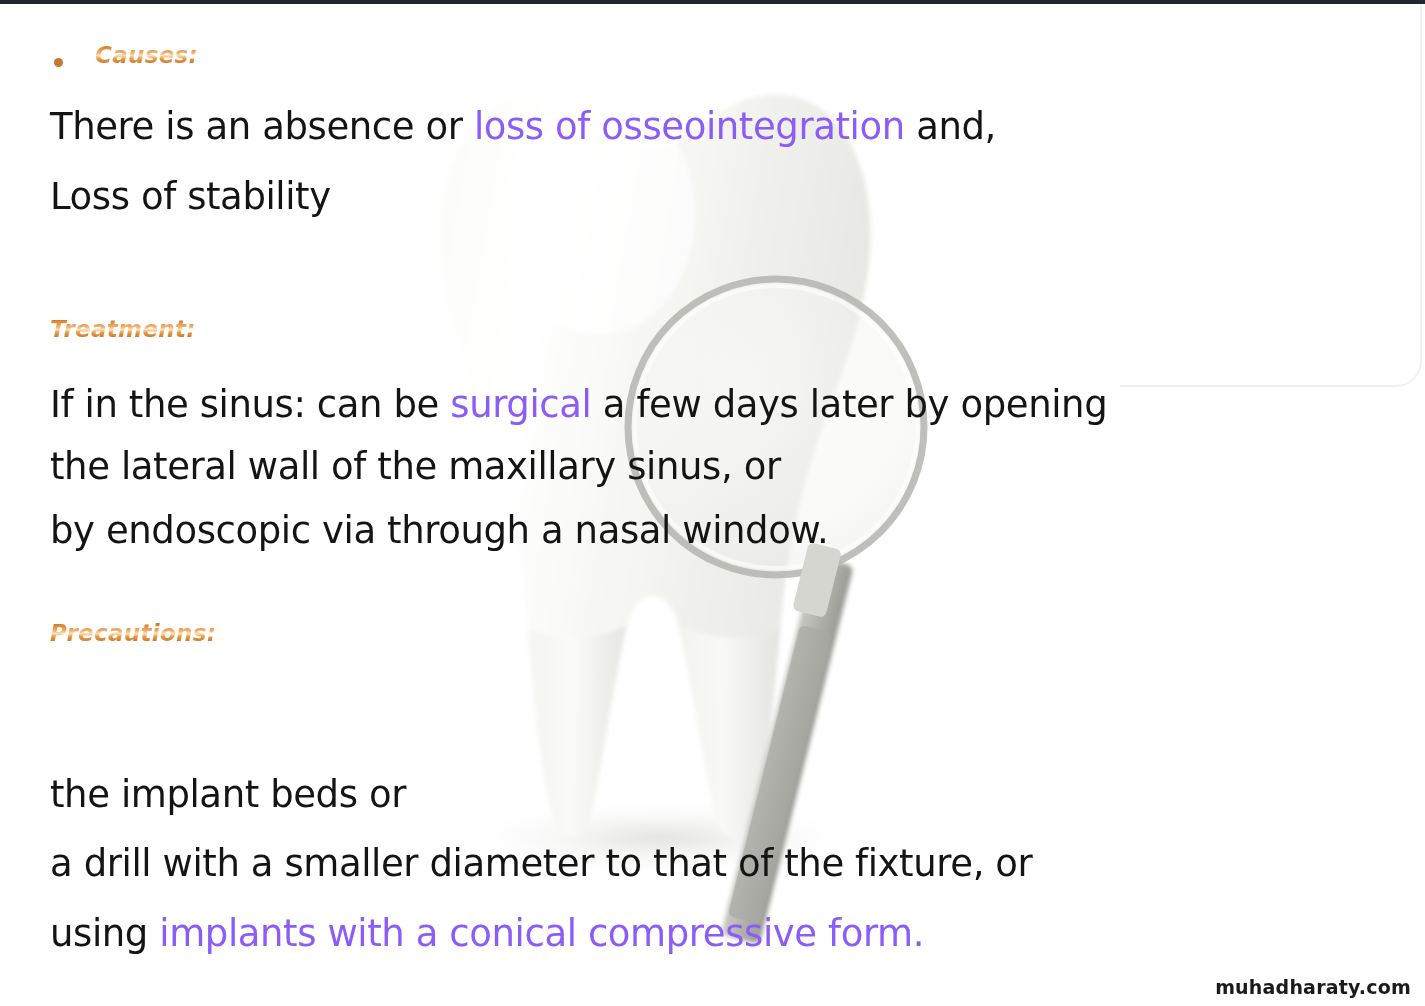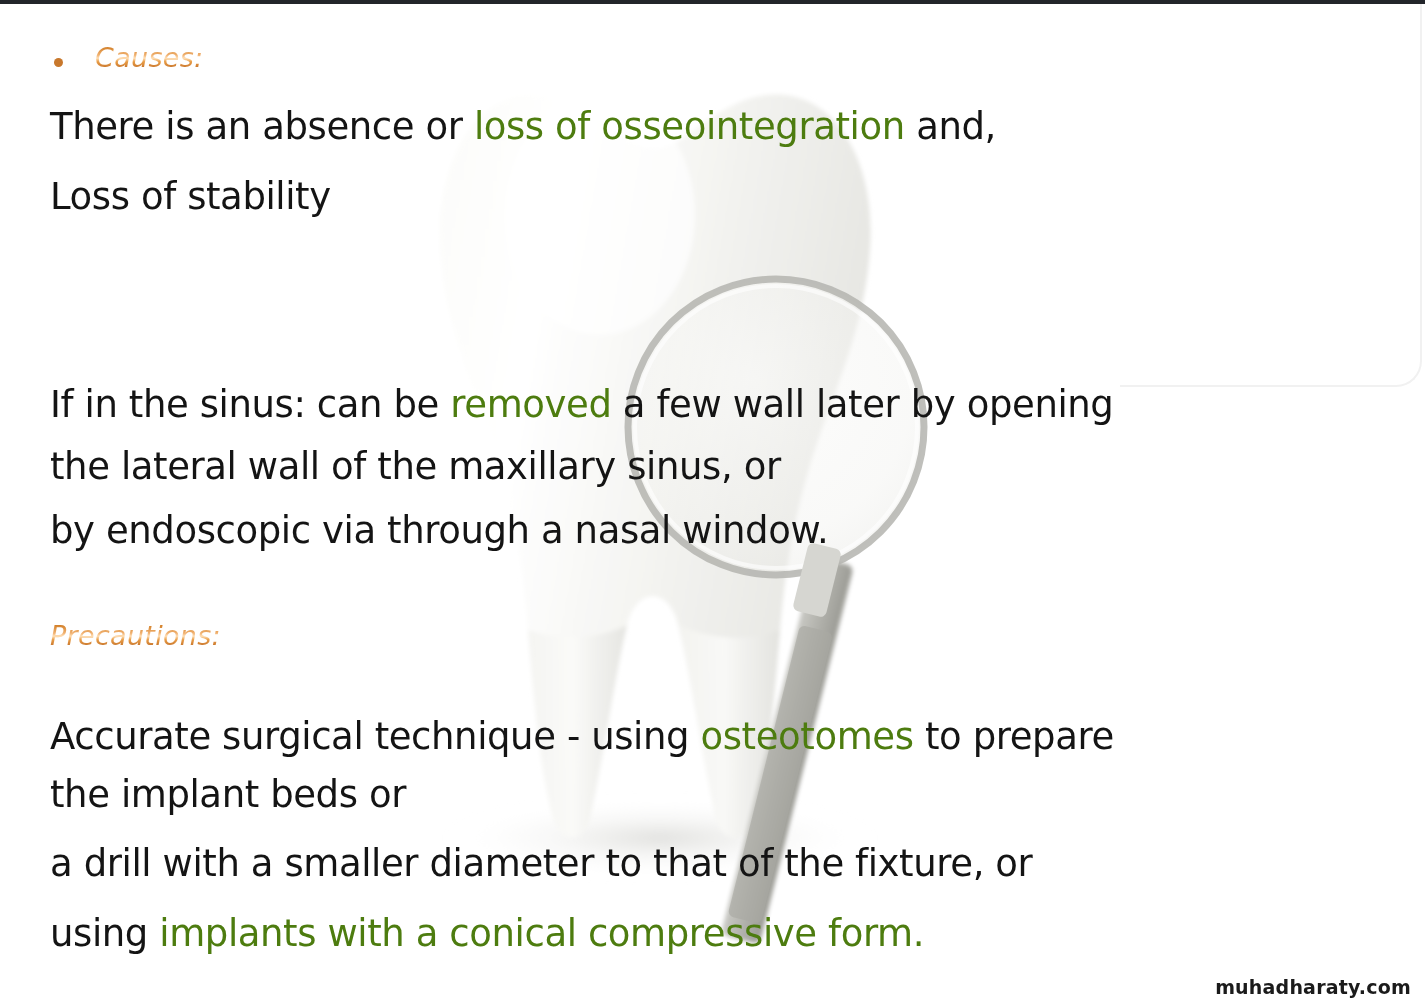--- a/index.html
+++ b/index.html
@@ -56,23 +56,23 @@
   .content {
     position: absolute;
     left: 0; top: 0;
     width: 1425px; height: 1006px;
     z-index: 10;
   }
 
   .heading {
     position: absolute;
     font-family: "DejaVu Sans", sans-serif;
-    font-weight: 400;
+    font-weight: 700;
     font-style: italic;
-    font-size: 27px;
+    font-size: 23px;
     letter-spacing: 0.3px;
     white-space: nowrap;
     background: linear-gradient(180deg,
                 #b5651d 0%,
                 #d4822c 18%,
                 #f0b170 42%,
                 #ffe0b8 52%,
                 #e89c45 64%,
                 #c2702a 86%,
                 #a85c1b 100%);
@@ -97,21 +97,21 @@
     font-family: "DejaVu Sans", sans-serif;
     font-weight: 400;
     font-size: 37px;
     line-height: 1.0;
     color: #141414;
     white-space: nowrap;
     letter-spacing: -0.4px;
   }
 
   .hl {
-    color: #4d7c0f;
+    color: #8b5cf6;
   }
 
   .watermark {
     position: absolute;
     right: 14px;
     bottom: 8px;
     font-family: "DejaVu Sans", sans-serif;
     font-weight: 700;
     font-size: 19px;
     color: #1b1b1b;
@@ -219,38 +219,36 @@
     <div class="heading" style="left:95px; top:42px;">Causes:</div>
 
     <div class="body-line" style="left:50px; top:108px;">
       <span>There is an absence or </span><span class="hl">loss of osseointegration</span><span> and,</span>
     </div>
 
     <div class="body-line" style="left:50px; top:178px;">
       <span>Loss of stability</span>
     </div>
 
+    <div class="heading" style="left:50px; top:316px;">Treatment:</div>
 
     <div class="body-line" style="left:50px; top:386px;">
-      <span>If in the sinus: can be </span><span class="hl">removed</span><span> a few wall later by opening</span>
+      <span>If in the sinus: can be </span><span class="hl">surgical</span><span> a few days later by opening</span>
     </div>
 
     <div class="body-line" style="left:50px; top:512px;">
       <span>by endoscopic via through a nasal window.</span>
     </div>
 
     <div class="body-line" style="left:50px; top:448px;">
       <span>the lateral wall of the maxillary sinus, or</span>
     </div>
 
     <div class="heading" style="left:50px; top:620px;">Precautions:</div>
 
-    <div class="body-line" style="left:50px; top:718px;">
-      <span>Accurate surgical technique - using </span><span class="hl">osteotomes</span><span> to prepare</span>
-    </div>
 
     <div class="body-line" style="left:50px; top:845px;">
       <span>a drill with a smaller diameter to that of the fixture, or</span>
     </div>
 
     <div class="body-line" style="left:50px; top:776px;">
       <span>the implant beds or</span>
     </div>
 
     <div class="body-line" style="left:50px; top:915px;text-align:center;">

